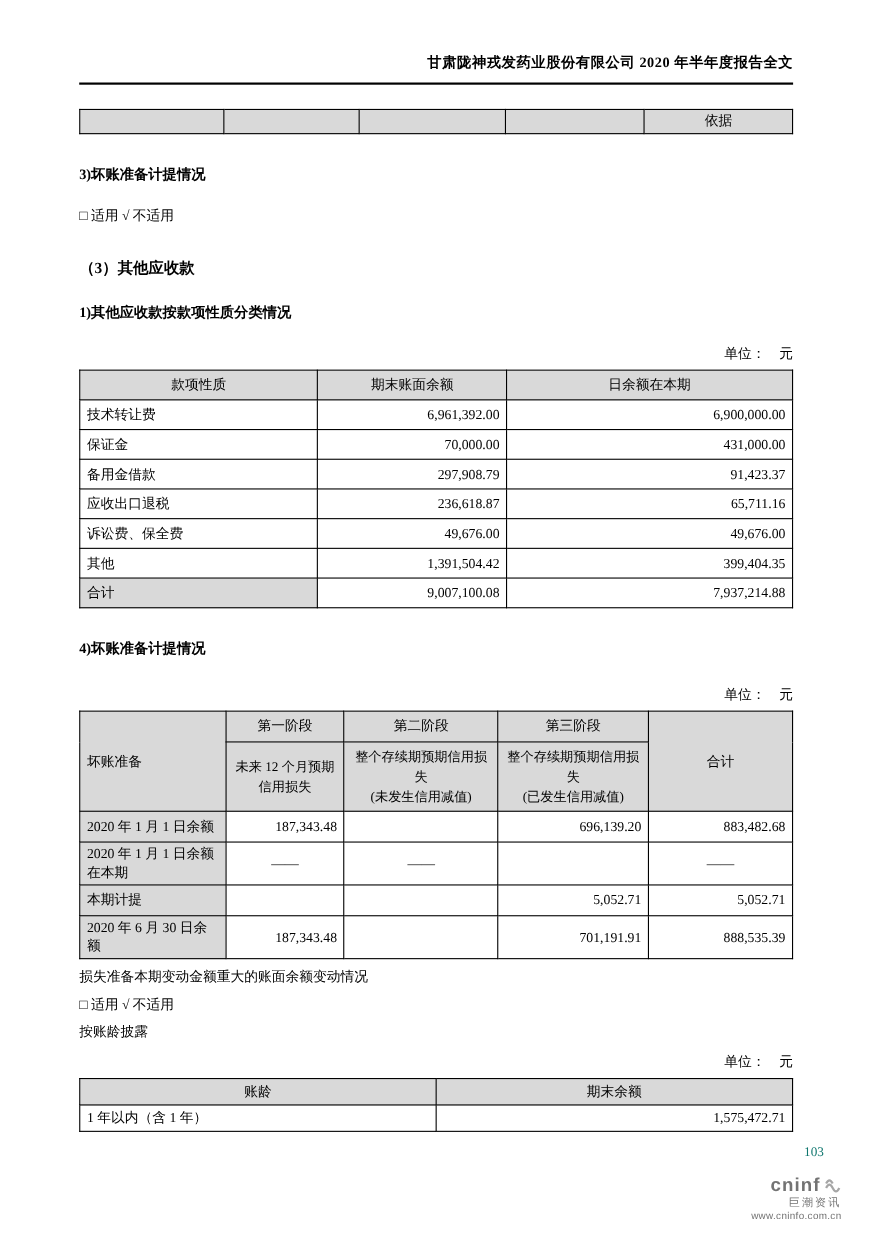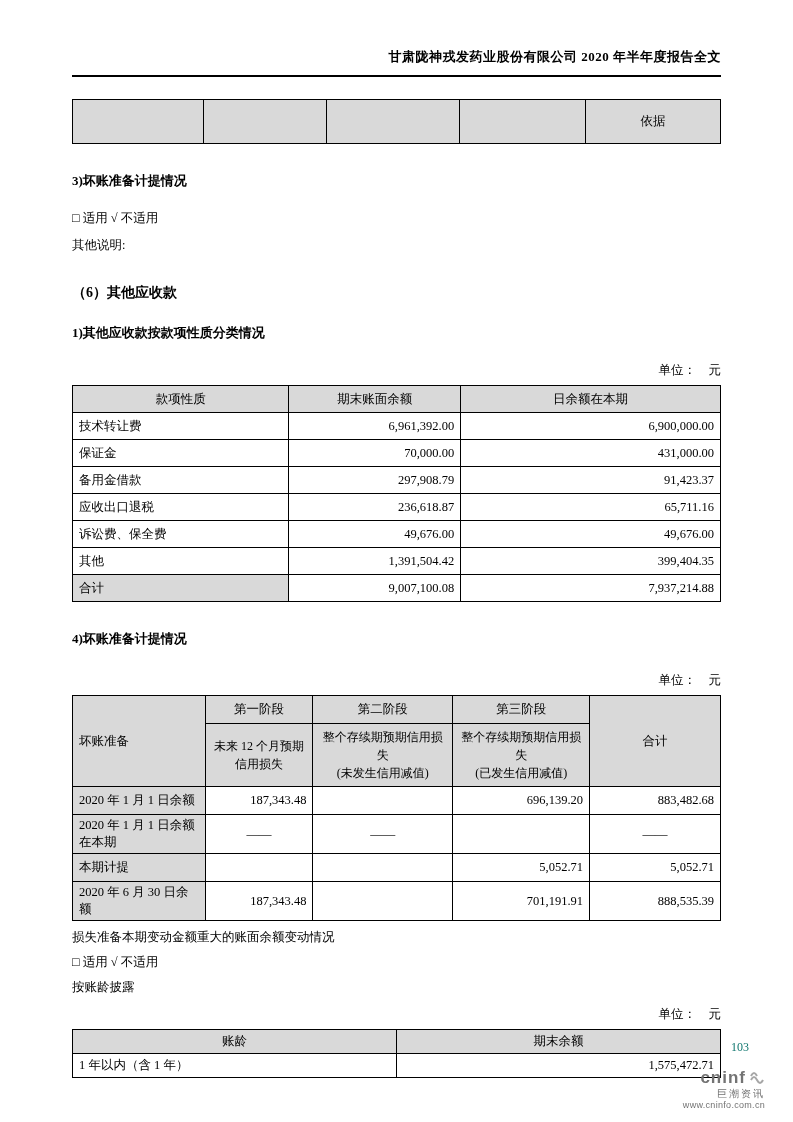--- a/index.html
+++ b/index.html
@@ -28,21 +28,21 @@
     border: 1px solid #000;
     font-size: 12.5px;
     padding: 2px 6px;
     vertical-align: middle;
     word-break: break-all;
   }
   .shaded { background: #d9d9d9; }
   .center { text-align: center; }
   .right  { text-align: right; }
   .frag-table { margin-top: 22px; }
-  .frag-table td { height: 44px; font-family: Liberation Serif, serif; }
+  .frag-table td { height: 22px; font-family: Liberation Serif, serif; }
   .sec-heading { font-weight: bold; font-size: 13px; margin-top: 28px; }
   .sec-heading-lg { font-weight: bold; font-size: 14px; margin-top: 30px; }
   .plain-line { font-size: 12.5px; margin-top: 20px; }
   .unit-line { font-size: 12.5px; text-align: right; margin-top: 20px; margin-bottom: 6px; }
   .t1 td { height: 27px; }
   .t2 td { height: 28px; }
   .t2 .subhead { font-size: 12px; line-height: 1.5; padding: 4px 4px; }
   .t3 td { height: 24px; }
   .page-number {
     position: absolute;
@@ -86,23 +86,22 @@
       <td class="shaded"></td>
       <td class="shaded"></td>
       <td class="shaded"></td>
       <td class="shaded center">依据</td>
     </tr>
   </tbody>
     </table>
 
   <div class="sec-heading">3)坏账准备计提情况</div>
   <div class="plain-line">□ 适用 √ 不适用</div>
-  <div class="plain-line" style="margin-top:10px">其他说明:</div>
-
-  <div class="sec-heading-lg">（6）其他应收款</div>
+
+  <div class="sec-heading-lg">（3）其他应收款</div>
   <div class="sec-heading" style="margin-top:22px">1)其他应收款按款项性质分类情况</div>
   <div class="unit-line">单位：　元</div>
 
   <table class="t1">
     <colgroup>
       <col style="width:33.4%">
         <col style="width:26.5%">
         <col style="width:40.1%">
     </colgroup>
     <tbody>

